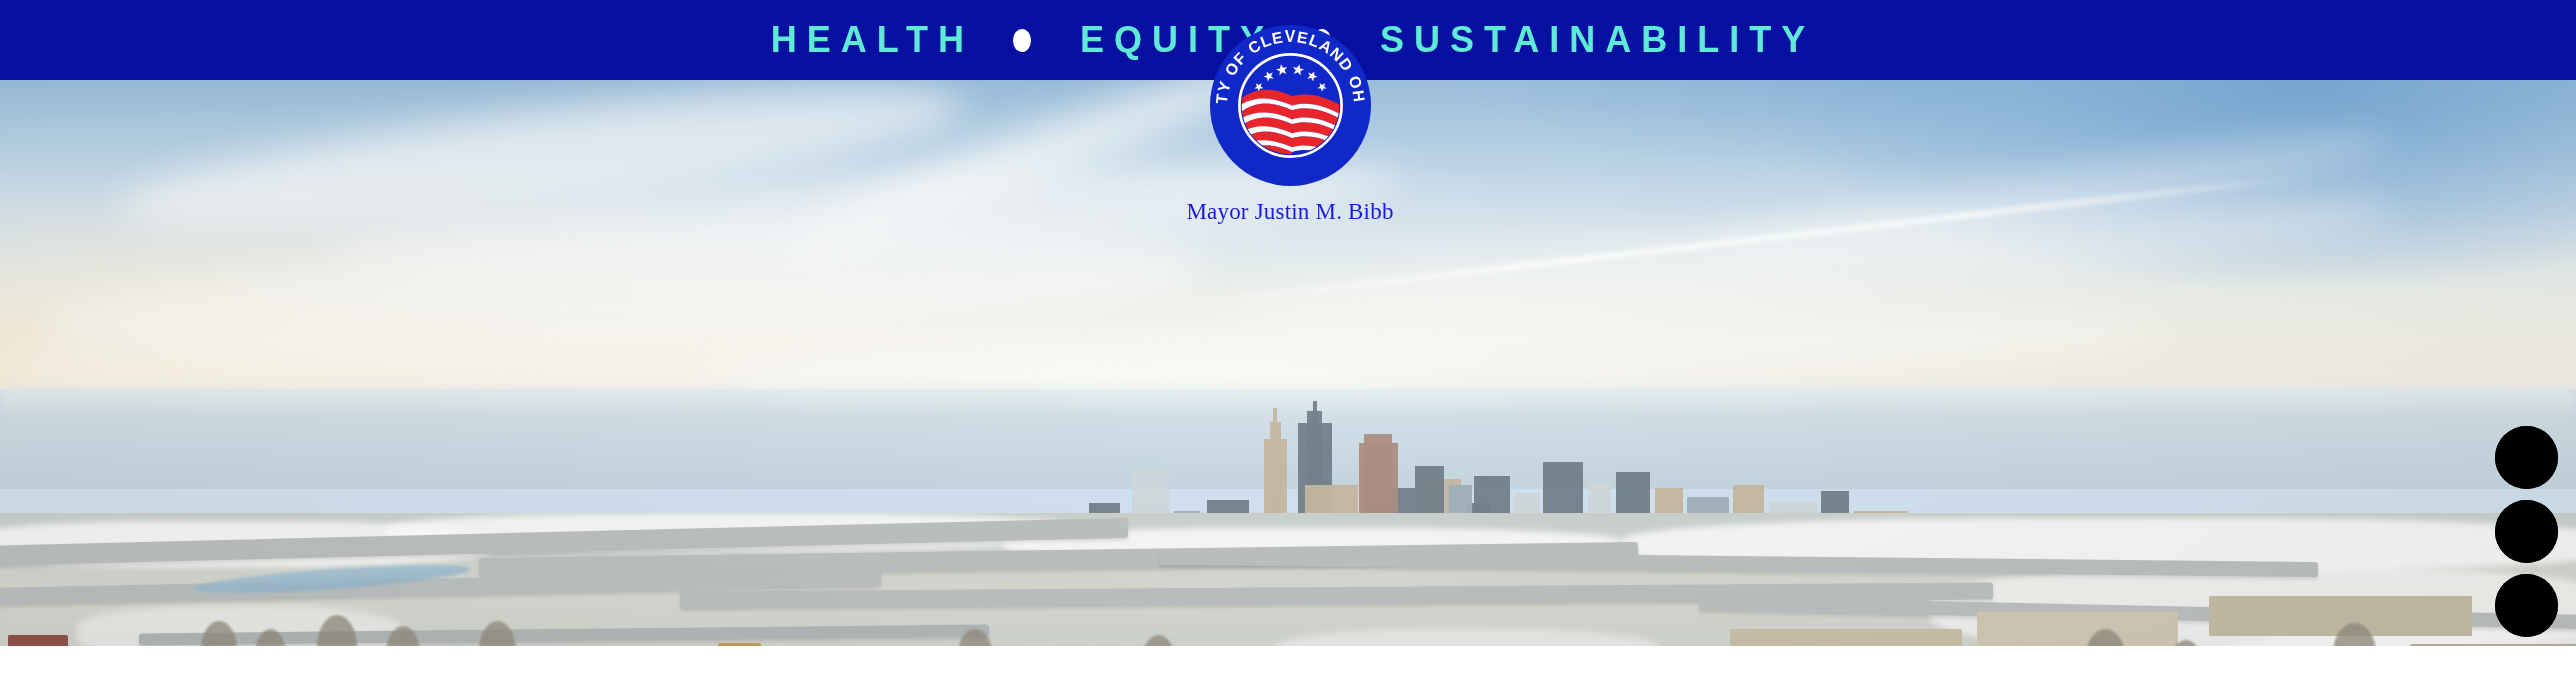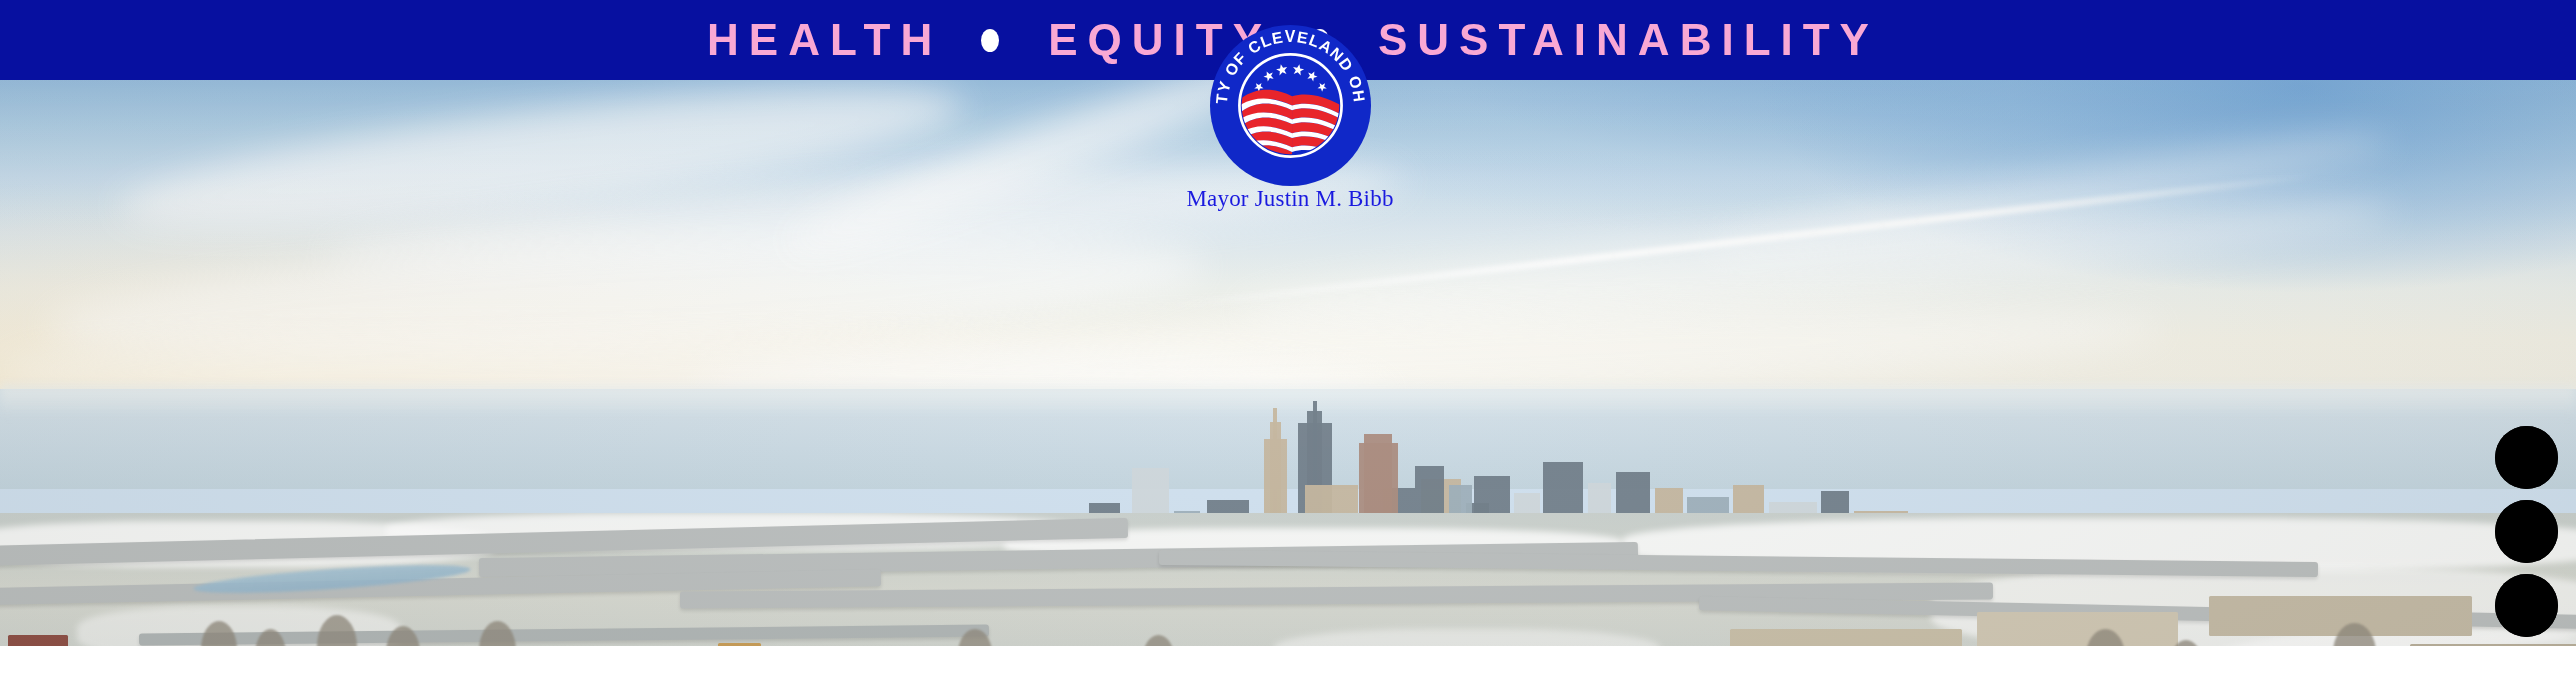--- a/index.html
+++ b/index.html
@@ -24,24 +24,24 @@
     left:0; top:0;
     width:2576px; height:80px;
     background:#0710A0;
     display:flex;
     align-items:center;
     justify-content:center;
     gap:0;
     overflow:hidden;
   }
   .banner-word {
-    color:#f9a8d4;
+    color:#5eead4;
     font-family:"Liberation Sans", sans-serif;
     font-weight:bold;
-    font-size:44px;
+    font-size:36px;
     letter-spacing:10px;
     line-height:1;
     white-space:nowrap;
     text-indent:10px;
   }
   .banner-dot {
     width:18px; height:23px;
     background:#ffffff;
     border-radius:50%;
     margin:0 39px;
@@ -197,21 +197,21 @@
     margin-top:14px;
     font-family:"Liberation Serif", serif;
     font-weight:bold;
     font-size:27px;
     letter-spacing:0.3px;
     color:#1A1ADF;
     line-height:1.05;
     white-space:nowrap;
   }
   .mayor-line {
-    margin-top:0;
+    margin-top:13px;
     font-family:"Liberation Serif", serif;
     font-weight:normal;
     font-size:23px;
     color:#1A1ADF;
     letter-spacing:0.2px;
     white-space:nowrap;
   }
 
   
   .main-title {

